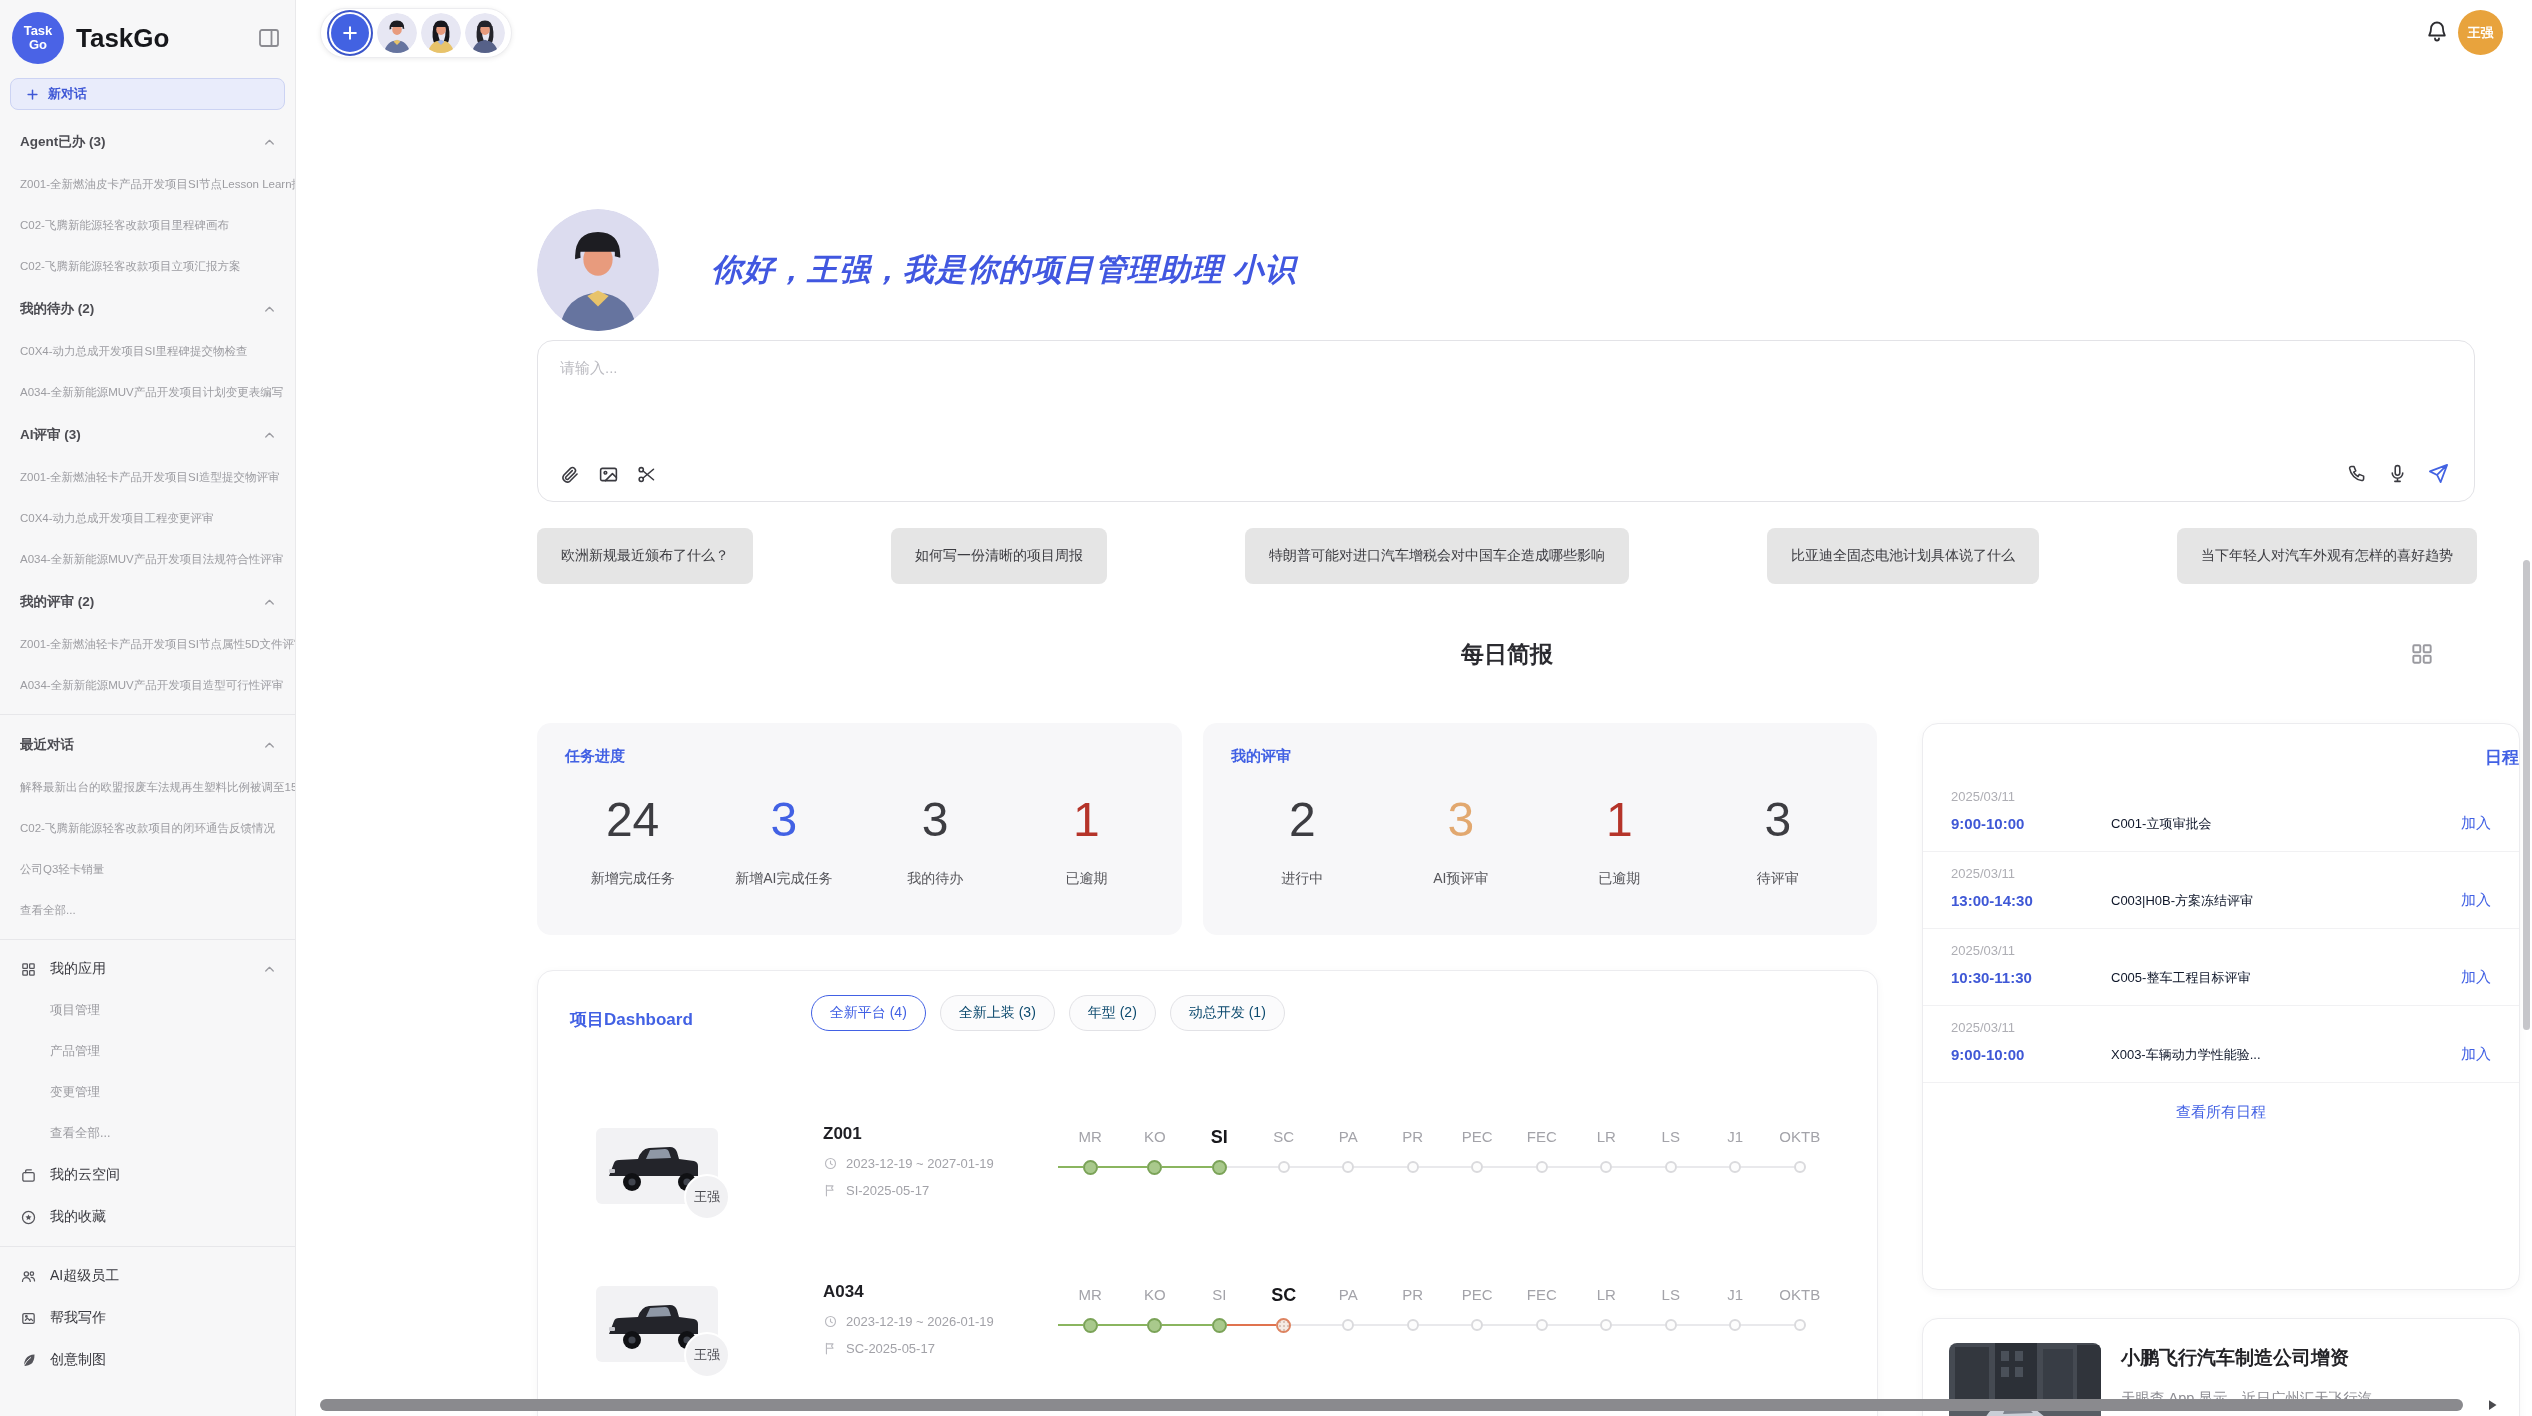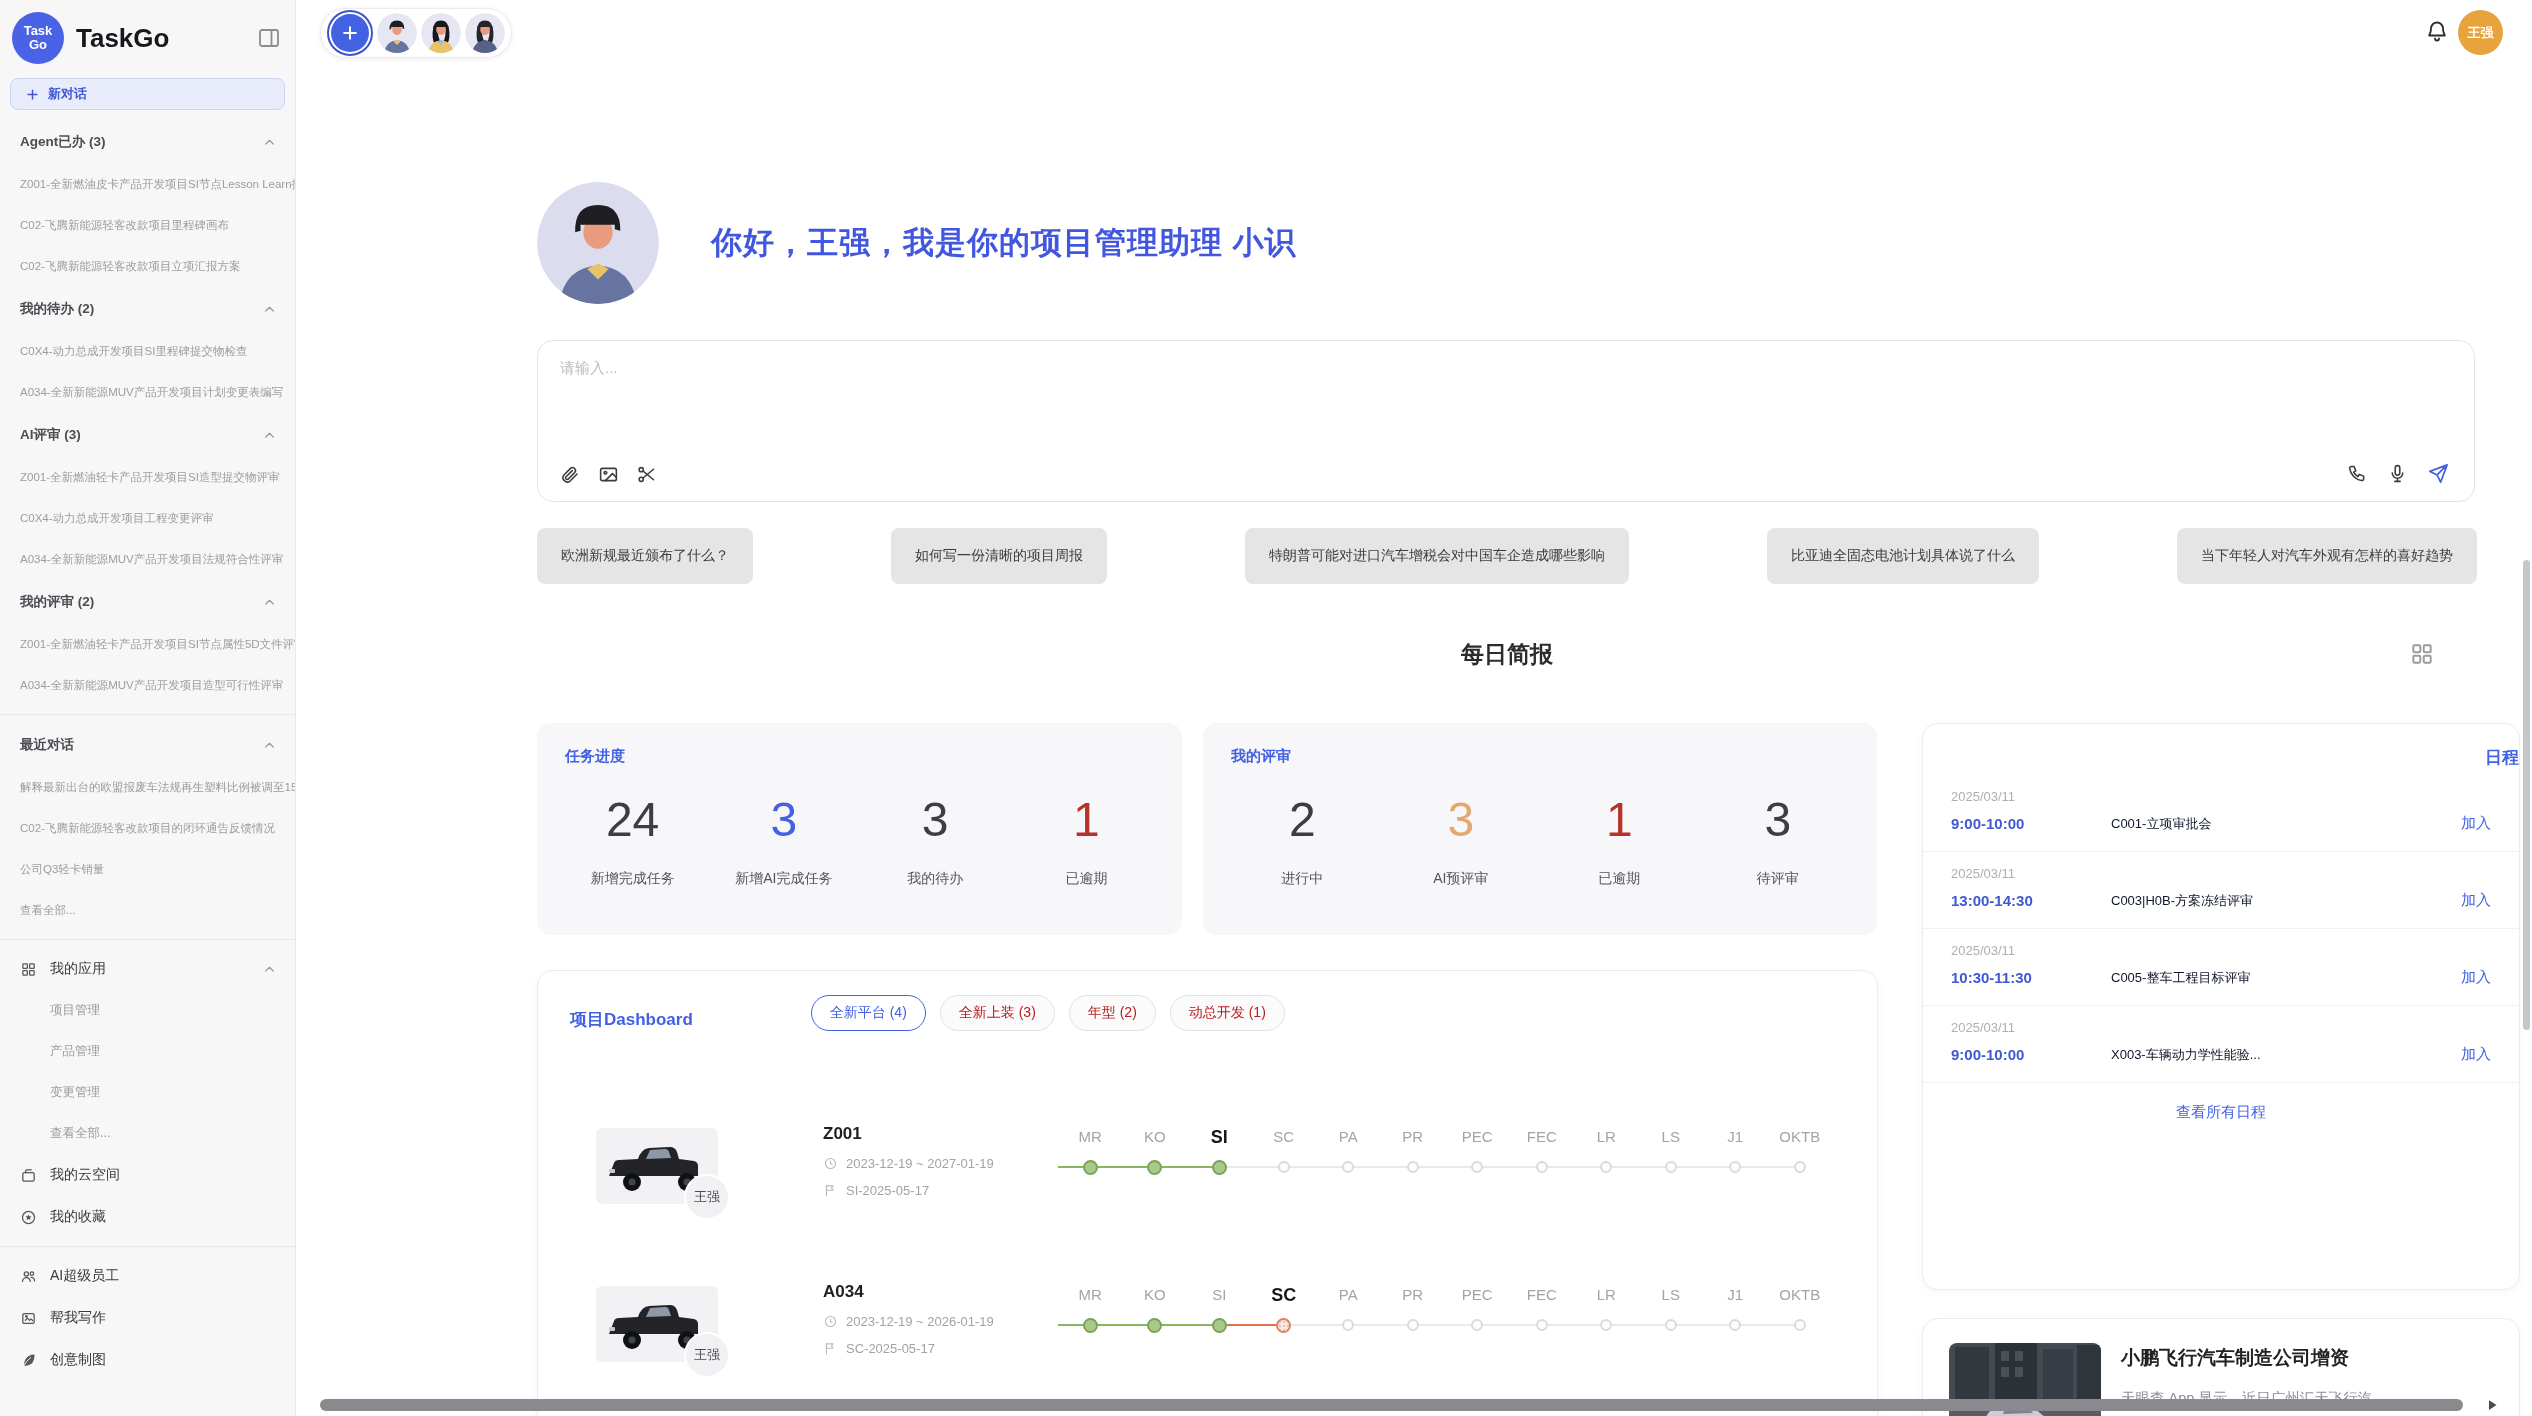--- a/index.html
+++ b/index.html
@@ -49,21 +49,21 @@
   .pill .pava { width:40px; height:40px; border-radius:50%; overflow:hidden; margin-left:4px;
     cursor:pointer; }
   .pill .pava svg { width:100%; height:100%; display:block; }
 
   .bell { position:absolute; left:2129px; top:19px; width:24px; height:24px; color:#2c2c30; cursor:pointer; }
   .bell svg { width:100%; height:100%; }
   .user-avatar { position:absolute; left:2162px; top:10px; width:45px; height:45px;
     border-radius:50%; background:#e8a33d; color:#fff; font-size:13px; font-weight:600;
     display:flex; align-items:center; justify-content:center; cursor:pointer; }
 
-  .hero { position:absolute; left:241px; top:182px; display:flex; align-items:center; }
+  .hero { position:absolute; left:241px; top:209px; display:flex; align-items:center;font-style:italic; }
   .hero-ava { width:122px; height:122px; border-radius:50%; overflow:hidden; flex:none; }
   .hero-ava svg { width:100%; height:100%; display:block; }
   .greeting { margin-left:52px; font-size:31px; font-weight:700; color:#4157e0; letter-spacing:1px; }
 
   .input-card { position:absolute; left:241px; top:340px; width:1938px; height:162px;
     border:1px solid #e3e3e7; border-radius:16px; background:#fff; }
   .input-card textarea { position:absolute; left:22px; top:18px; right:22px; height:72px;
     border:none; outline:none; resize:none; font-size:15px; font-family:inherit; color:#333; }
   .input-card textarea::placeholder { color:#bcbcc2; }
   .in-icons-l { position:absolute; left:22px; bottom:16px; display:flex; gap:17px; }
@@ -114,21 +114,21 @@
   .news-title { font-size:19px; font-weight:700; color:#222226; margin-top:2px; white-space:nowrap; }
   .news-snippet { font-size:14.5px; color:#8d8d93; margin-top:18px; white-space:nowrap; overflow:hidden; }
 
   .dash-card { position:absolute; left:241px; top:970px; width:1341px; height:700px;
     background:#fff; border:1px solid #ececef; border-radius:16px;
     box-shadow:0 2px 8px rgba(0,0,0,.04); padding:24px 0 0 0; }
   .dash-head { display:flex; align-items:flex-end; padding:0 32px; }
   .dash-title { font-size:17px; font-weight:600; color:#4261e4; }
   .dash-tabs { display:flex; gap:14px; margin-left:118px; }
   .dash-tab { height:36px; border-radius:18px; border:1px solid #e2e2e6; background:#fbfbfc;
-    display:flex; align-items:center; padding:0 18px; font-size:14px; color:#b91c1c; cursor:pointer; }
+    display:flex; align-items:center; padding:0 18px; font-size:14px; color:#0c4a6e; cursor:pointer; }
   .dash-tab.active { border-color:#4261e4; color:#4261e4; background:#fff; }
 
   .proj-row { position:absolute; left:0; width:100%; height:158px; }
   .truck { position:absolute; left:58px; top:6px; width:122px; height:76px; border-radius:6px;
     overflow:hidden; }
   .truck svg { width:100%; height:100%; display:block; }
   .owner { position:absolute; left:146px; top:52px; width:46px; height:46px; border-radius:50%;
     background:#f1f1f3; border:2px solid #fff; display:flex; align-items:center; justify-content:center;
     font-size:13px; color:#4a4a50; }
   .proj-info { position:absolute; left:285px; top:2px; }

